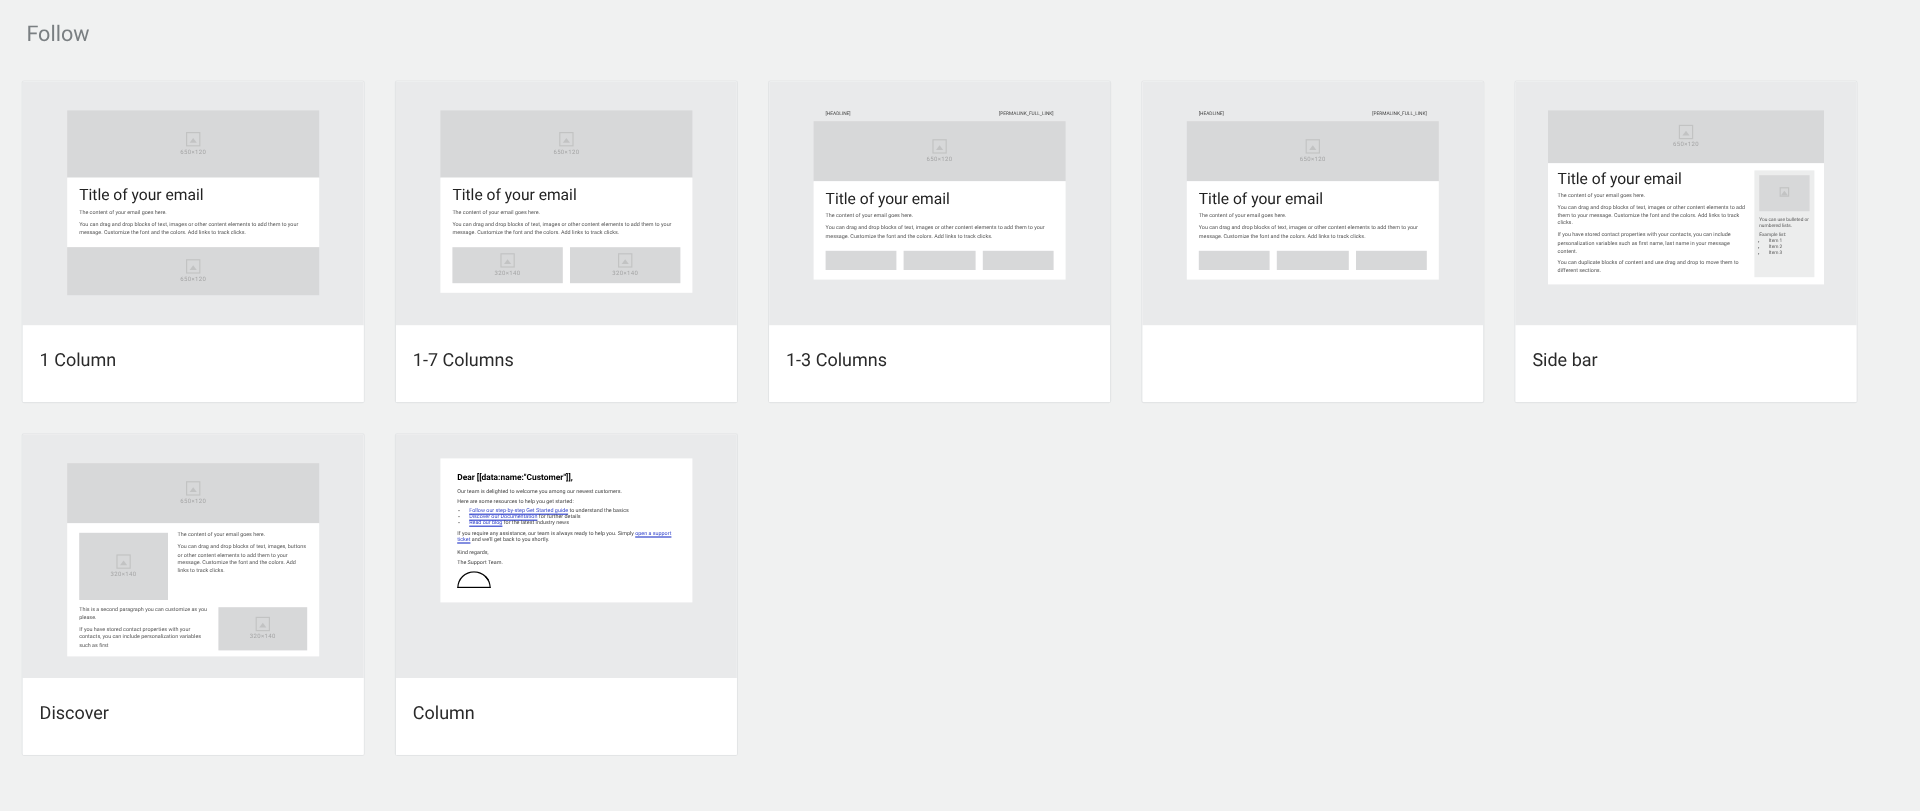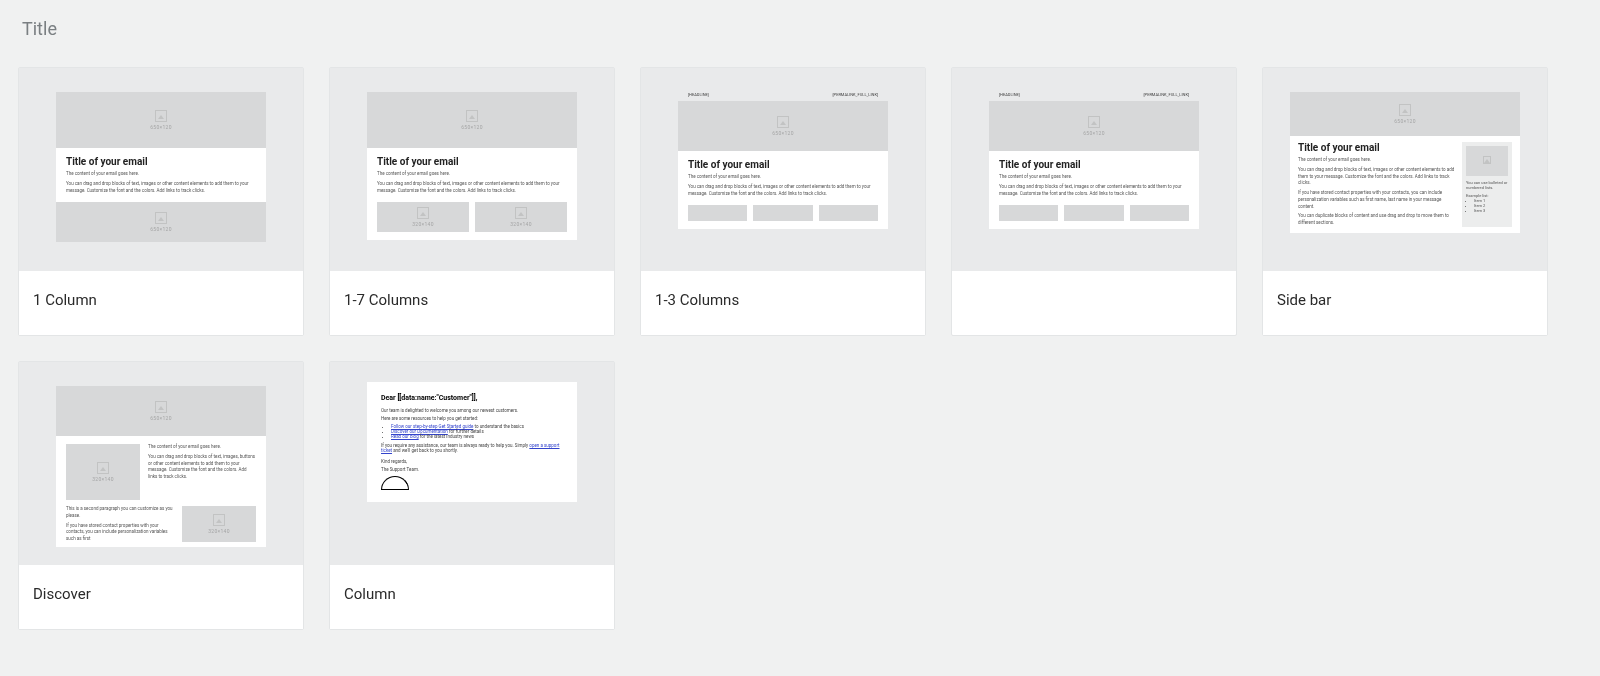--- a/index.html
+++ b/index.html
@@ -5,21 +5,21 @@
   * { box-sizing: border-box; margin: 0; padding: 0; }
   html, body { width: 1600px; height: 676px; background: #f0f1f1; font-family: -apple-system, BlinkMacSystemFont, "Segoe UI", Roboto, Arial, sans-serif; overflow: hidden; }
   .page { padding: 0 18px; }
   .section-title { color: #7a7f82; font-size: 18px; font-weight: 400; padding: 18px 0 28px 4px; }
   .grid { display: flex; flex-wrap: wrap; gap: 25px; }
   .card { width: 286px; background: #fff; border: 1px solid #e3e5e6; border-radius: 2px; cursor: pointer; display: flex; flex-direction: column; }
   .card-preview { width: 100%; height: 203px; background: #e9eaeb; padding: 10px; overflow: hidden; position: relative; }
   .card-label { padding: 20px 14px 26px 14px; font-size: 15px; color: #2a2a2a; background: #fff; }
   .pv-banner { background: #d7d8d9; width: 210px; margin: 0 auto; display: flex; align-items: center; justify-content: center; }
   .pv-body { background: #fff; width: 210px; margin: 0 auto; padding: 8px 10px; }
-  .pv-title { font-size: 10px; font-weight: bold; color: #222; margin-bottom: 4px; }
+  .pv-title { font-size: 13px; font-weight: normal; color: #222; margin-bottom: 4px; }
   .pv-line { font-size: 4.5px; color: #555; line-height: 1.5; }
   .img-ph { opacity: .45; font-size: 9px; text-align: center; color: #666; }
   .img-ph .sq { width: 12px; height: 12px; border: 1px solid #aaa; margin: 0 auto 2px; display: flex; align-items: center; justify-content: center; }
   .img-ph .sq::before { content: ""; width: 0; height: 0; border-left: 3px solid transparent; border-right: 3px solid transparent; border-bottom: 4px solid #aaa; margin-top: 2px; }
   .img-ph .txt { font-size: 5px; letter-spacing: .3px; }
   .pv-gray { background: #d7d8d9; }
 
   .header-row { display: flex; justify-content: space-between; font-size: 4px; color: #444; padding: 4px 10px 0; width: 210px; margin: 0 auto; }
 
   .cols { display: flex; gap: 6px; }
@@ -46,21 +46,21 @@
   .letter-ul li { font-size: 4.5px; color: #444; list-style: disc; }
   .lnk { color: #3344cc; text-decoration: underline; }
   .badge { width: 28px; height: 14px; border: 1.2px solid #000; border-radius: 50% 50% 0 0 / 100% 100% 0 0; margin-top: 4px; position:relative; overflow:hidden; }
   .badge::after { content:""; position:absolute; left:3px; right:3px; top:3px; font-size:3px; text-align:center; }
 
 </style>
 </head>
 <body>
 
 <div class="page">
-  <div class="section-title">Title</div>
+  <div class="section-title">Follow</div>
 
   <div class="grid">
 
     <div class="card">
       <div class="card-preview">
         <div style="height:14px"></div>
         <div class="pv-banner" style="height:56px;">
           <div class="img-ph">
               <div class="sq"></div>
               <div class="txt">650×120</div>

